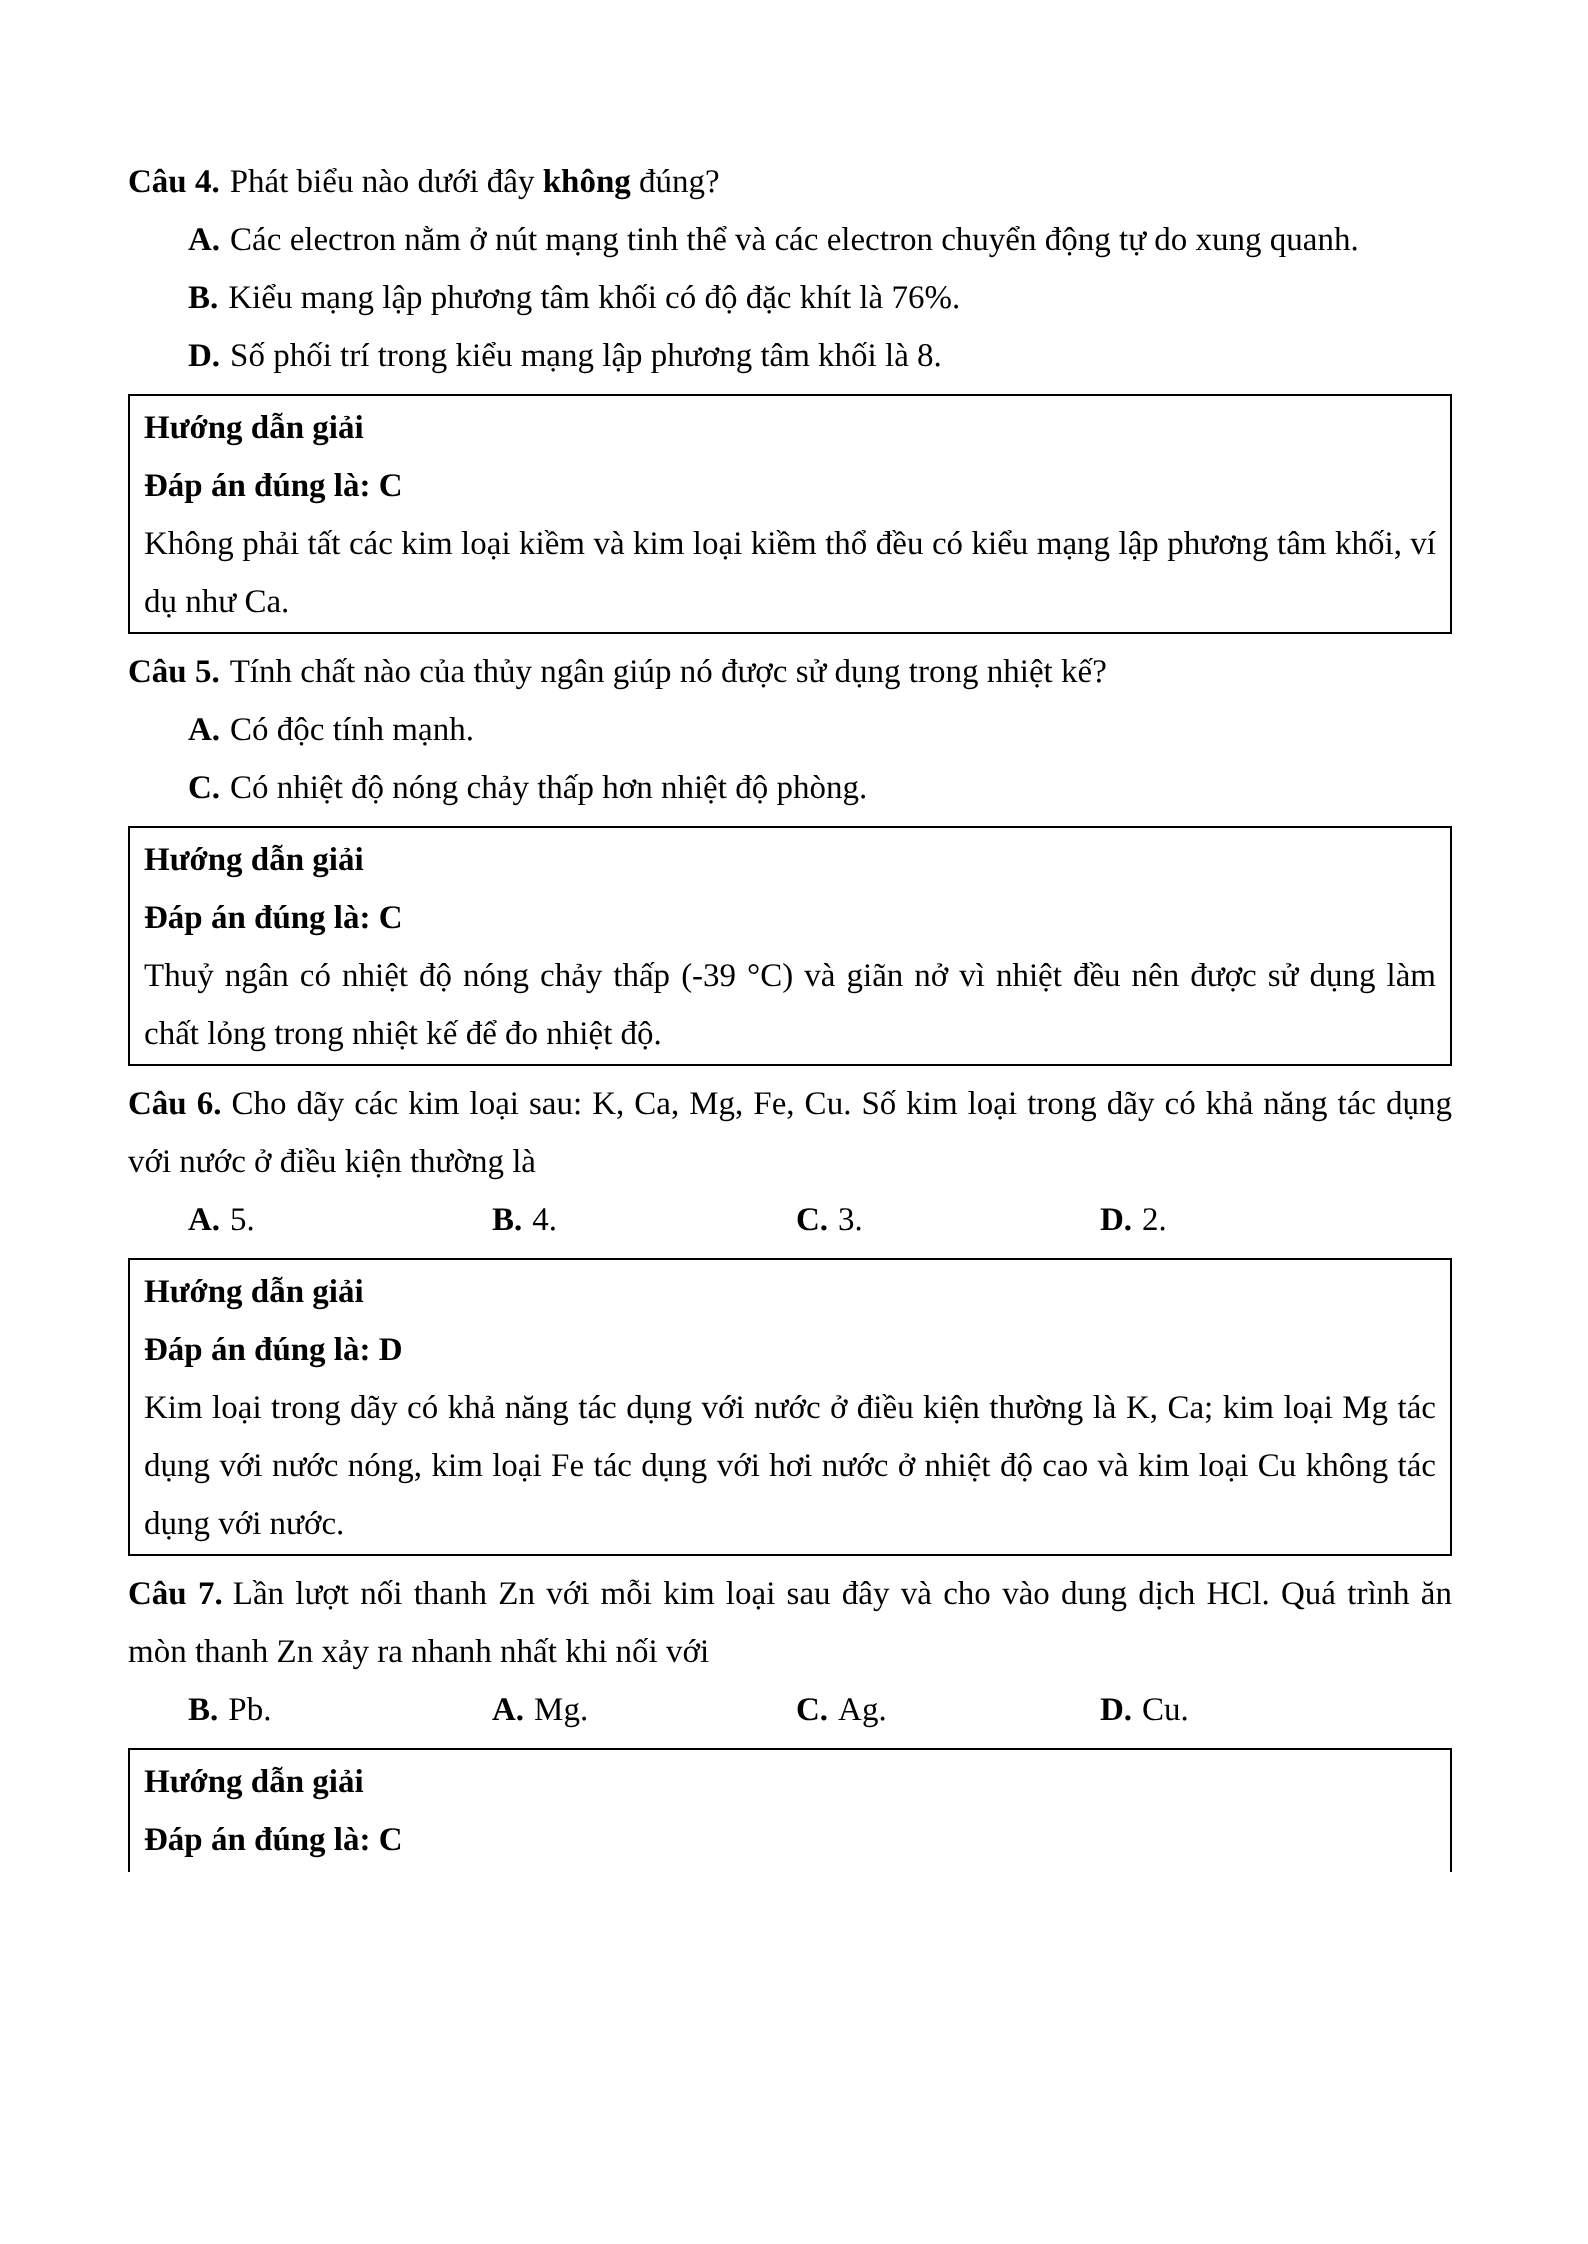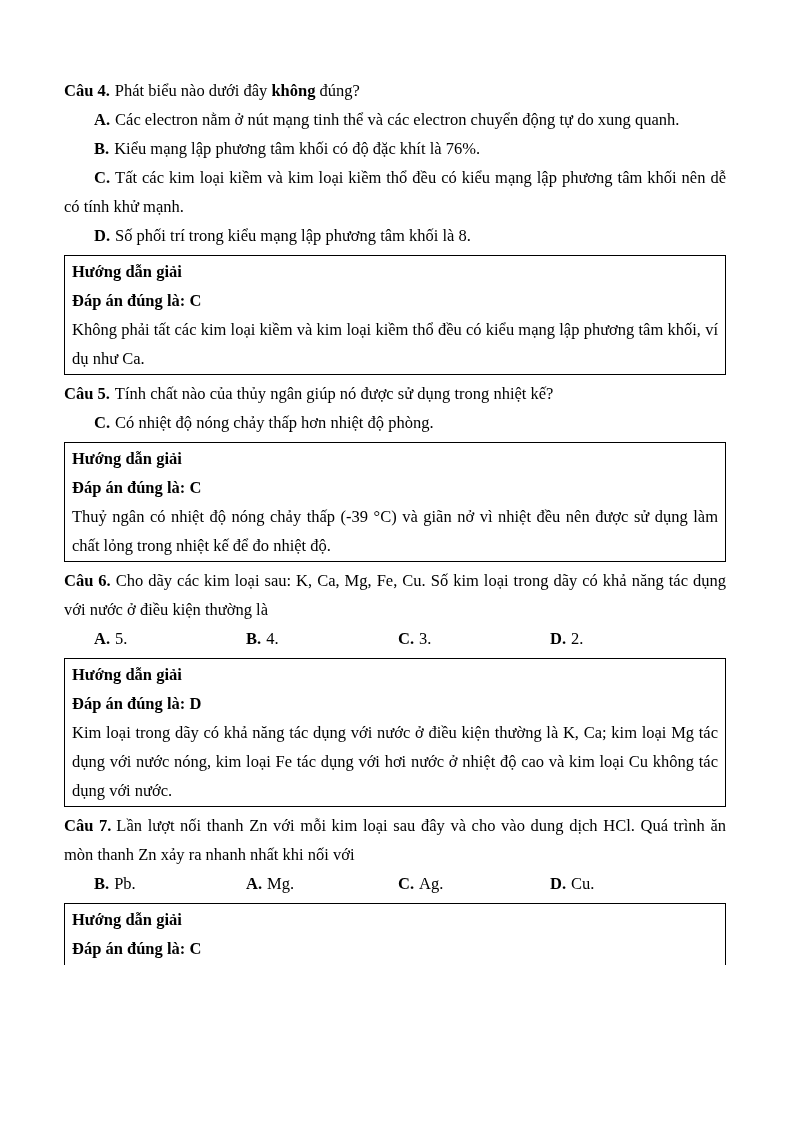--- a/index.html
+++ b/index.html
@@ -45,30 +45,30 @@
   }
 </style>
 </head>
 <body>
 
 <div class="page">
     <div class="question-block">
       <p class="q-intro"><span class="bold q-label">Câu 4.</span><span>Phát biểu nào dưới đây </span><span class="bold">không</span><span> đúng?</span></p>
       <p class="opt-stacked"><span class="bold opt-label">A.</span><span>Các electron nằm ở nút mạng tinh thể và các electron chuyển động tự do xung quanh.</span></p>
       <p class="opt-stacked"><span class="bold opt-label">B.</span><span>Kiểu mạng lập phương tâm khối có độ đặc khít là 76%.</span></p>
-      <p class="opt-stacked"><span class="bold opt-label">C.</span><span>Tất các kim loại kiềm và kim loại kiềm thổ đều có kiểu mạng lập phương tâm khối nên dễ có tính khử mạnh.</span></p>
       <p class="opt-stacked"><span class="bold opt-label">D.</span><span>Số phối trí trong kiểu mạng lập phương tâm khối là 8.</span></p>
     </div>
     <div class="solution-box">
       <p class="bold">Hướng dẫn giải</p>
       <p class="bold">Đáp án đúng là: C</p>
       <p class="solution-body">Không phải tất các kim loại kiềm và kim loại kiềm thổ đều có kiểu mạng lập phương tâm khối, ví dụ như Ca.</p>
     </div>
     <div class="question-block">
       <p class="q-intro"><span class="bold q-label">Câu 5.</span><span>Tính chất nào của thủy ngân giúp nó được sử dụng trong nhiệt kế?</span></p>
+      <p class="opt-stacked"><span class="bold opt-label">A.</span><span>Có độc tính mạnh.</span></p>
       <p class="opt-stacked"><span class="bold opt-label">C.</span><span>Có nhiệt độ nóng chảy thấp hơn nhiệt độ phòng.</span></p>
     </div>
     <div class="solution-box">
       <p class="bold">Hướng dẫn giải</p>
       <p class="bold">Đáp án đúng là: C</p>
       <p class="solution-body">Thuỷ ngân có nhiệt độ nóng chảy thấp (-39 °C) và giãn nở vì nhiệt đều nên được sử dụng làm chất lỏng trong nhiệt kế để đo nhiệt độ.</p>
     </div>
     <div class="question-block">
       <p class="q-intro"><span class="bold q-label">Câu 6.</span><span>Cho dãy các kim loại sau: K, Ca, Mg, Fe, Cu. Số kim loại trong dãy có khả năng tác dụng với nước ở điều kiện thường là</span></p>
       <div class="options-row">

